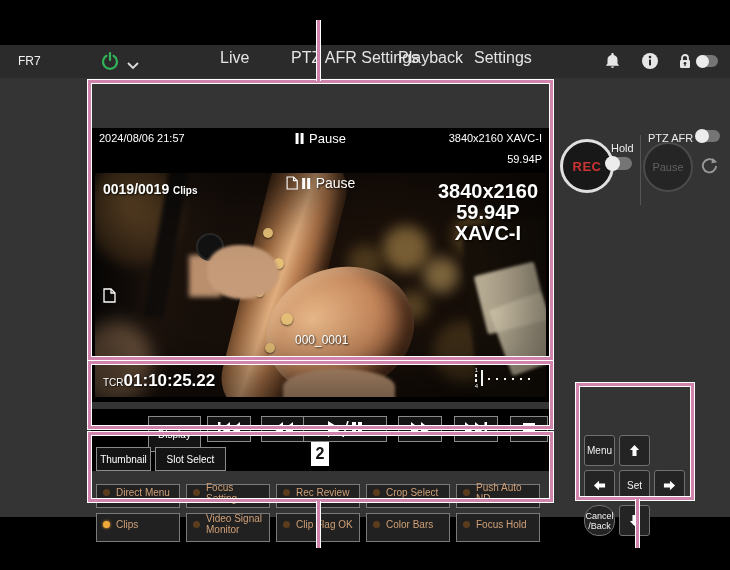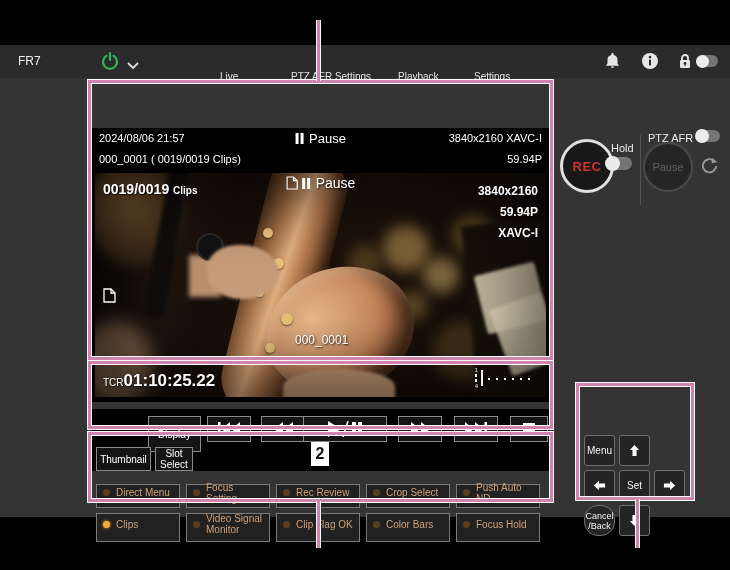--- a/index.html
+++ b/index.html
@@ -4,21 +4,21 @@
 <style>
   html,body{margin:0;padding:0;}
   body{width:730px;height:570px;background:#000;font-family:"Liberation Sans",sans-serif;position:relative;overflow:hidden;}
   #stage{position:absolute;left:0;top:0;width:730px;height:570px;}
 
   
   .app{position:absolute;left:0;top:45px;width:730px;height:472px;background:#343434;}
   .topbar{position:absolute;left:0;top:0;width:730px;height:33px;background:#2b2b2b;}
   .topbar .brand{position:absolute;left:18px;top:9px;font-size:12px;color:#f0f0f0;}
   .tb-abs{position:absolute;background:none;border:none;padding:0;margin:0;cursor:pointer;}
-  .tab{position:absolute;top:26px;font-size:10px;color:#e4e4e4;background:none;border:none;padding:0;cursor:pointer;white-space:nowrap;}
+  .tab{position:absolute;top:4px;font-size:16px;color:#e4e4e4;background:none;border:none;padding:0;cursor:pointer;white-space:nowrap;}
   .toggle{display:inline-block;position:relative;border-radius:7px;background:#757575;}
   .toggle .knob{position:absolute;border-radius:50%;background:#ececec;}
   .tg-top{width:22px;height:12px;}
   .tg-top .knob{width:13px;height:13px;left:0;top:-.5px;}
 
   
   .console{position:absolute;left:91px;top:83px;width:459px;height:274px;background:#000;color:#fff;}
   .inforow{position:absolute;left:0;width:459px;height:21px;font-size:11px;}
   .inforow .l{position:absolute;left:8px;top:4px;}
   .inforow .r{position:absolute;right:8px;top:4px;}
@@ -52,21 +52,21 @@
   .k5{left:170px;top:170px;width:10px;height:10px;}
   .hand{left:112px;top:72px;width:72px;height:54px;background:#c59b79;border-radius:45% 55% 50% 50%;filter:blur(1.5px);}
   .wrist{left:94px;top:82px;width:32px;height:42px;background:#b98f6e;filter:blur(2.5px);}
   .watch{left:101px;top:60px;width:24px;height:24px;border-radius:50%;background:#121212;border:2px solid #2a2a2a;filter:blur(.4px);}
   .hand2{left:188px;top:196px;width:112px;height:36px;background:#c49a77;border-radius:50% 50% 20% 20%;filter:blur(1.5px);}
   .vig{left:0;top:0;width:451px;height:224px;box-shadow:inset 0 0 60px 25px rgba(0,0,0,.5);}
   .ov{position:absolute;color:#fff;text-shadow:1px 1px 2px rgba(0,0,0,.85);z-index:5;}
   .ov-pc{left:50%;top:2px;transform:translateX(-50%);font-size:14px;white-space:nowrap;}
   .ov-clips{left:8px;top:8px;font-size:14px;font-weight:bold;}
   .ov-clips small{font-size:10px;}
-  .ov-right{right:8px;top:8px;text-align:right;font-size:12px;font-weight:bold;line-height:21px;}
+  .ov-right{right:8px;top:8px;text-align:center;font-size:20px;font-weight:bold;line-height:21px;}
   .ov-clipicon{left:8px;top:115px;}
   .ov-clipname{left:200px;top:160px;font-size:12px;}
   .ov-tcr{left:8px;bottom:6px;}
   .ov-tcr .s{font-size:10px;}
   .ov-tcr .t{font-size:17px;font-weight:bold;}
   .ov-gauge{right:10px;bottom:8px;display:flex;align-items:center;opacity:.95;}
   .g-col{display:flex;flex-direction:column;align-items:center;margin-right:3px;font-size:6px;line-height:6px;color:#fff;}
   .g-col i{display:block;width:2px;height:3px;background:#fff;margin:1px 0;}
   .g-line{width:2px;height:16px;background:#fff;margin-right:5px;}
   .g-dots i{display:inline-block;width:2px;height:2px;background:#fff;margin-right:6px;vertical-align:middle;}
@@ -153,21 +153,20 @@
         </span>
     </div>
 
     <div class="console">
       <div class="inforow" style="top:0;">
         <span class="l">2024/08/06 21:57</span>
         <span class="c"><span class="pbars"><i></i><i></i></span><span>Pause</span></span>
         <span class="r">3840x2160 XAVC-I</span>
       </div>
       <div class="inforow" style="top:21px;">
-        <span class="l">000_0001 ( 0019/0019 Clips)</span>
         <span class="r">59.94P</span>
       </div>
 
       <div class="video">
         <div class="sil"></div>
           <div class="horn"></div>
           <div class="handbl"></div>
           <div class="strap"></div>
         <div class="bk b1"></div>
           <div class="bk b2"></div>
@@ -258,21 +257,21 @@
         <svg width="22" height="14" viewBox="0 0 22 14" fill="#fff">
             <polygon points="0,0 8.5,7 0,14"></polygon>
             <polygon points="10,0 18.5,7 10,14"></polygon>
             <rect x="19.5" y="0" width="2.5" height="14"></rect>
           </svg>
       </button>
       <button class="tbtn" style="left:419px;top:7px;width:38px;height:26px;">
         <span style="display:block;width:12px;height:12px;background:#fff;"></span>
       </button>
       <button class="tbtn" style="left:5px;top:38px;width:55px;height:24px;">Thumbnail</button>
-      <button class="tbtn" style="left:64px;top:38px;width:38px;height:24px;">Slot Select</button>
+      <button class="tbtn" style="left:64px;top:38px;width:71px;height:24px;">Slot Select</button>
       <span class="badge2">2</span>
     </div>
 
     <div class="asgrid">
       <button class="abtn">
           <span class="led"></span>
           <span>Direct Menu</span>
         </button>
       <button class="abtn">
           <span class="led"></span>

